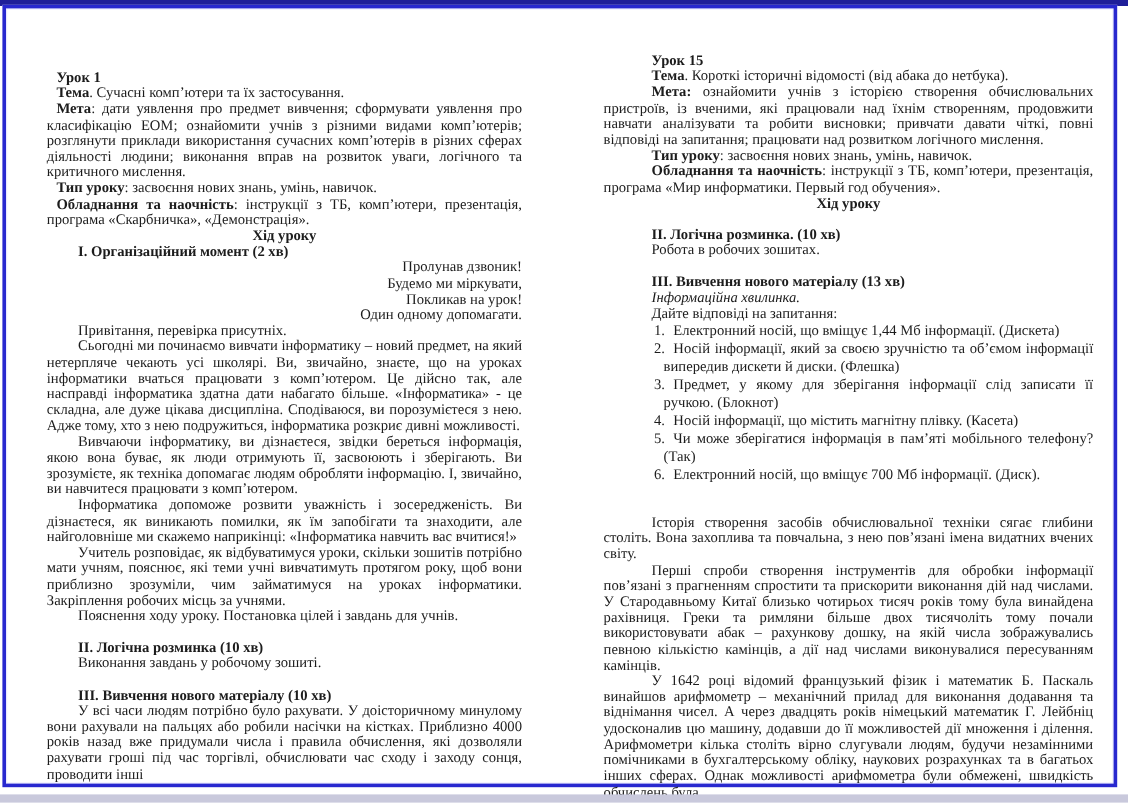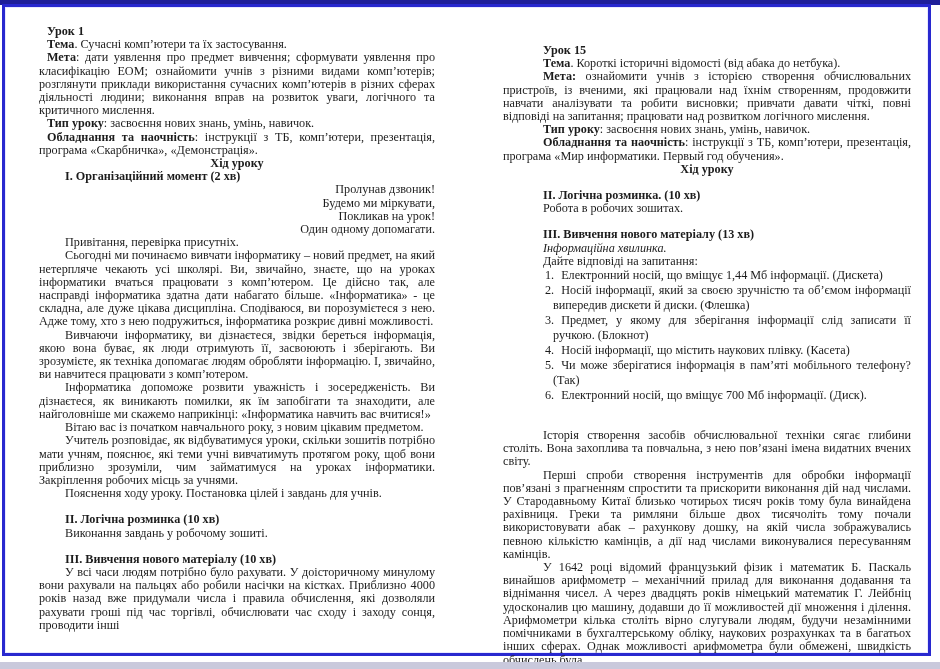--- a/index.html
+++ b/index.html
@@ -15,21 +15,21 @@
     position:absolute;left:2px;top:4px;width:929px;height:652px;
     box-sizing:border-box;border:3px solid #2828cf;
     box-shadow:inset 0 0 0 1px #e8e8ff;
     background:#ffffff;
   }
   .col{
     position:absolute;
     font-size:12.2px;line-height:13.2px;
     letter-spacing:0px;
   }
-  .col-left {left:39px; top:25px; width:396px;}
+  .col-left {left:39px; top:58px; width:396px;}
   .col-right{left:503px;top:44px; width:408px;}
   .blk{min-height:13px;}
   .center{text-align:center;font-weight:bold;}
   .lead{font-weight:bold;}
   
   .pl .title{text-indent:8px;font-weight:bold;}
   .pl .meta{text-indent:8px;text-align:justify;}
   .pl .heading{text-indent:26px;font-weight:bold;}
   .pl .verse{text-indent:86px;text-align:right;}
   .pl .line{text-indent:26px;}
@@ -60,21 +60,20 @@
     <div class="blk center">Хід уроку</div>
     <div class="blk heading">І. Організаційний момент (2 хв)</div>
     <div class="blk verse">Пролунав дзвоник!</div>
     <div class="blk verse">Будемо ми міркувати,</div>
     <div class="blk verse">Покликав на урок!</div>
     <div class="blk verse">Один одному допомагати.</div>
     <div class="blk line">Привітання, перевірка присутніх.</div>
     <div class="blk para">Сьогодні ми починаємо вивчати інформатику – новий предмет, на який нетерпляче чекають усі школярі. Ви, звичайно, знаєте, що на уроках інформатики вчаться працювати з комп’ютером. Це дійсно так, але насправді інформатика здатна дати набагато більше. «Інформатика» - це складна, але дуже цікава дисципліна. Сподіваюся, ви порозумієтеся з нею. Адже тому, хто з нею подружиться, інформатика розкриє дивні можливості.</div>
     <div class="blk para">Вивчаючи інформатику, ви дізнаєтеся, звідки береться інформація, якою вона буває, як люди отримують її, засвоюють і зберігають. Ви зрозумієте, як техніка допомагає людям обробляти інформацію. І, звичайно, ви навчитеся працювати з комп’ютером.</div>
     <div class="blk para">Інформатика допоможе розвити уважність і зосередженість. Ви дізнаєтеся, як виникають помилки, як їм запобігати та знаходити, але найголовніше ми скажемо наприкінці: «Інформатика навчить вас вчитися!»</div>
-    <div class="blk line">Вітаю вас із початком навчального року, з новим цікавим предметом.</div>
     <div class="blk para">Учитель розповідає, як відбуватимуся уроки, скільки зошитів потрібно мати учням, пояснює, які теми учні вивчатимуть протягом року, щоб вони приблизно зрозуміли, чим займатимуся на уроках інформатики. Закріплення робочих місць за учнями.</div>
     <div class="blk line">Пояснення ходу уроку. Постановка цілей і завдань для учнів.</div>
     <div class="blk spacer"></div>
     <div class="blk heading">ІІ. Логічна розминка (10 хв)</div>
     <div class="blk line">Виконання завдань у робочому зошиті.</div>
     <div class="blk spacer"></div>
     <div class="blk heading">ІІІ. Вивчення нового матеріалу (10 хв)</div>
     <div class="blk para">У всі часи людям потрібно було рахувати. У доісторичному минулому вони рахували на пальцях або робили насічки на кістках. Приблизно 4000 років назад вже придумали числа і правила обчислення, які дозволяли рахувати гроші під час торгівлі, обчислювати час сходу і заходу сонця, проводити інші</div>
   </div>
 <div class="col col-right pr">
@@ -87,21 +86,21 @@
     <div class="blk spacer"></div>
     <div class="blk heading">ІІ. Логічна розминка. (10 хв)</div>
     <div class="blk line">Робота в робочих зошитах.</div>
     <div class="blk spacer"></div>
     <div class="blk heading">ІІІ. Вивчення нового матеріалу (13 хв)</div>
     <div class="blk italicline">Інформаційна хвилинка.</div>
     <div class="blk line">Дайте відповіді на запитання:</div>
     <div class="blk li"><span class="num">1.</span><span>Електронний носій, що вміщує 1,44 Мб інформації. (Дискета)</span></div>
     <div class="blk li"><span class="num">2.</span><span>Носій інформації, який за своєю зручністю та об’ємом інформації випередив дискети й диски. (Флешка)</span></div>
     <div class="blk li"><span class="num">3.</span><span>Предмет, у якому для зберігання інформації слід записати її ручкою. (Блокнот)</span></div>
-    <div class="blk li"><span class="num">4.</span><span>Носій інформації, що містить наукових плівку. (Касета)</span></div>
+    <div class="blk li"><span class="num">4.</span><span>Носій інформації, що містить магнітну плівку. (Касета)</span></div>
     <div class="blk li"><span class="num">5.</span><span>Чи може зберігатися інформація в пам’яті мобільного телефону? (Так)</span></div>
     <div class="blk li"><span class="num">6.</span><span>Електронний носій, що вміщує 700 Мб інформації. (Диск).</span></div>
     <div class="blk spacer"></div>
     <div class="blk spacer"></div>
     <div class="blk para">Історія створення засобів обчислювальної техніки сягає глибини століть. Вона захоплива та повчальна, з нею пов’язані імена видатних вчених світу.</div>
     <div class="blk para">Перші спроби створення інструментів для обробки інформації пов’язані з прагненням спростити та прискорити виконання дій над числами. У Стародавньому Китаї близько чотирьох тисяч років тому була винайдена рахівниця. Греки та римляни більше двох тисячоліть тому почали використовувати абак – рахункову дошку, на якій числа зображувались певною кількістю камінців, а дії над числами виконувалися пересуванням камінців.</div>
     <div class="blk para">У 1642 році відомий французький фізик і математик Б. Паскаль винайшов арифмометр – механічний прилад для виконання додавання та віднімання чисел. А через двадцять років німецький математик Г. Лейбніц удосконалив цю машину, додавши до її можливостей дії множення і ділення. Арифмометри кілька століть вірно слугували людям, будучи незамінними помічниками в бухгалтерському обліку, наукових розрахунках та в багатьох інших сферах. Однак можливості арифмометра були обмежені, швидкість обчислень була</div>
   </div>
 <div class="bottom-strip" style="background: rgb(201, 201, 220);"></div>
 

